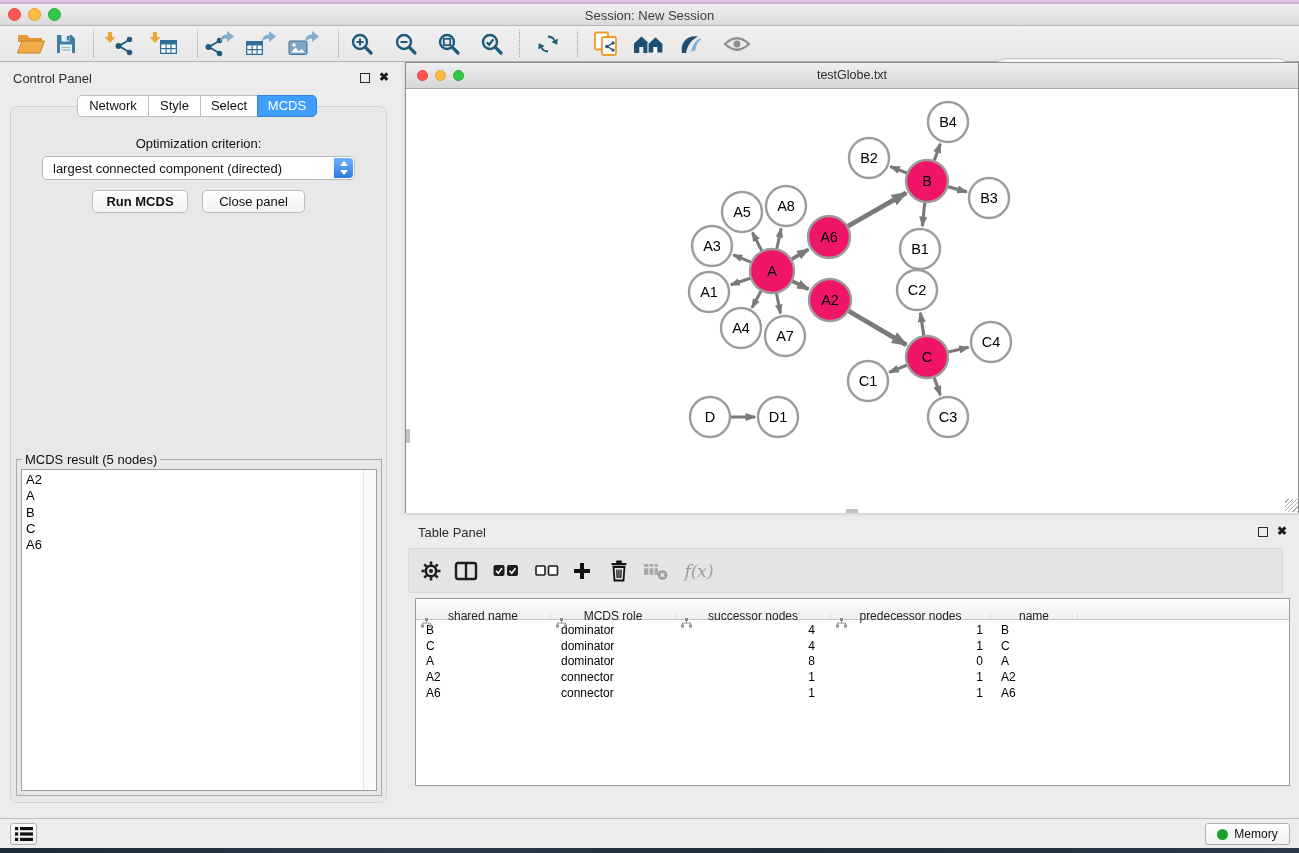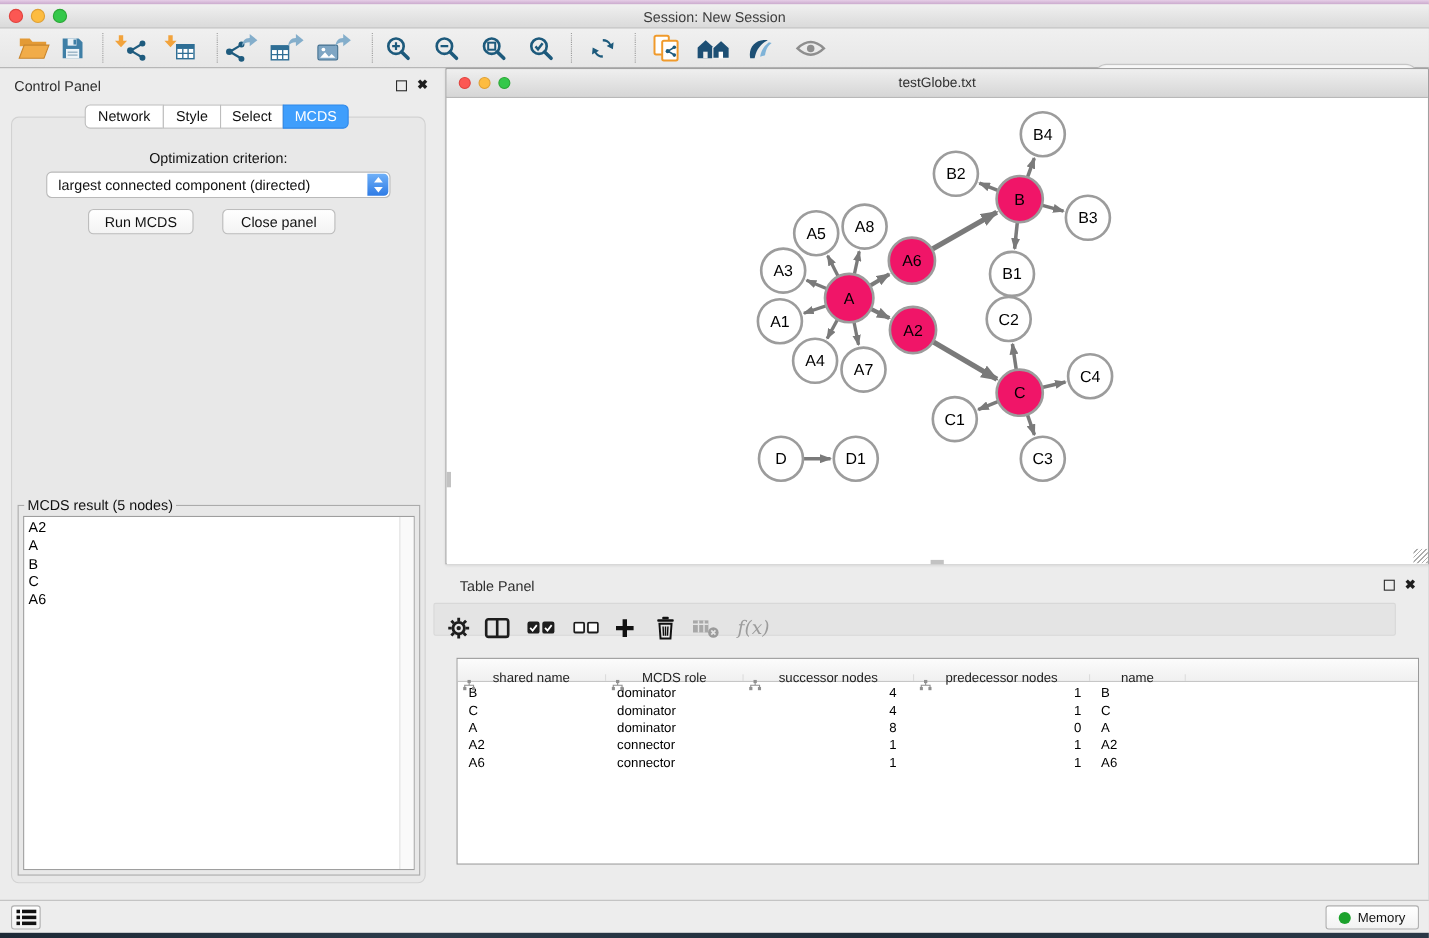--- a/index.html
+++ b/index.html
@@ -59,21 +59,21 @@
   .combo .stepper { position:absolute; right:1px; top:1px; width:19px; height:20px;
     background: linear-gradient(#6FB0F8,#2E7BE5); border-radius:0 4px 4px 0; }
   .stepper .up, .stepper .dn { position:absolute; left:5.5px; width:0; height:0;
     border-left:4px solid transparent; border-right:4px solid transparent; }
   .stepper .up { top:3px; border-bottom:5px solid #fff; }
   .stepper .dn { bottom:3px; border-top:5px solid #fff; }
 
   .btn { position:absolute; height:23px; background:linear-gradient(#FFFFFF,#F3F3F3);
     border:1px solid #BDBDBD; border-radius:5px; font-size:13px; color:#111;
     display:flex; align-items:center; justify-content:center; font-family:"Liberation Sans",sans-serif; }
-  .btn-run { left:80px; top:190px; width:96px; }
+  .btn-run { left:92px; top:190px; width:96px;font-weight:bold; }
   .btn-closep { left:202px; top:190px; width:103px; }
 
   .groupbox { left:16px; top:459px; width:366px; height:337px; border:1px solid #ABABAB; }
   .groupbox .gb-label { position:absolute; left:5px; top:-8px; background:#E8E8E8;
     padding:0 3px; font-size:13px; color:#111; }
   .mcds-list { position:absolute; left:4px; top:9px; right:4px; bottom:4px;
     background:#fff; border:1px solid #9E9E9E; overflow:hidden; }
   .mcds-scroll { position:absolute; right:0; top:0; bottom:0; width:13px;
     background:#FAFAFA; border-left:1px solid #E2E2E2; }
   .mcds-item { font-size:13px; line-height:16.3px; padding-left:4px; color:#000; }
@@ -93,21 +93,21 @@
   .net-canvas { position:absolute; left:0; top:26px; width:892px; height:424px; background:#fff; }
   .vthumb { position:absolute; left:0; top:340px; width:4px; height:14px; background:#C2C2C2; }
   .hthumb { position:absolute; left:440px; bottom:0; width:12px; height:4px; background:#C2C2C2; }
   .resize-grip { position:absolute; right:0; bottom:0; width:13px; height:13px;
     background: repeating-linear-gradient(135deg, transparent 0 2px, #ADADAD 2px 3px); }
   svg text { font-family:"Liberation Sans", sans-serif; }
 
   
   .tp-title { left:418px; top:525px; font-size:13px; color:#2E2E2E; }
   .tp-float { left:1258px; top:527px; } .tp-close { left:1277px; top:526px; }
-  .tp-toolbar { left:394px; top:548px; width:875px; height:30px;
+  .tp-toolbar { left:408px; top:548px; width:875px; height:45px;
     background:#E4E4E4; border:1px solid #D8D8D8; border-radius:2px; }
   .tp-btn { position:absolute; top:7px; width:34px; height:30px;
     display:flex; align-items:center; justify-content:center; }
   .fx-label { font-family:"DejaVu Serif", serif; font-style:italic; font-size:17px; color:#9C9C9C; }
 
   .node-table { left:415px; top:598px; width:875px; height:188px;
     background:#fff; border:1px solid #9A9A9A; overflow:hidden; }
   .thead { display:flex; height:21px; background:linear-gradient(#FCFCFC,#F0F0F0);
     border-bottom:1px solid #C6C6C6; }
   .hcell { position:relative; border-right:1px solid #DCDCDC; display:flex;

